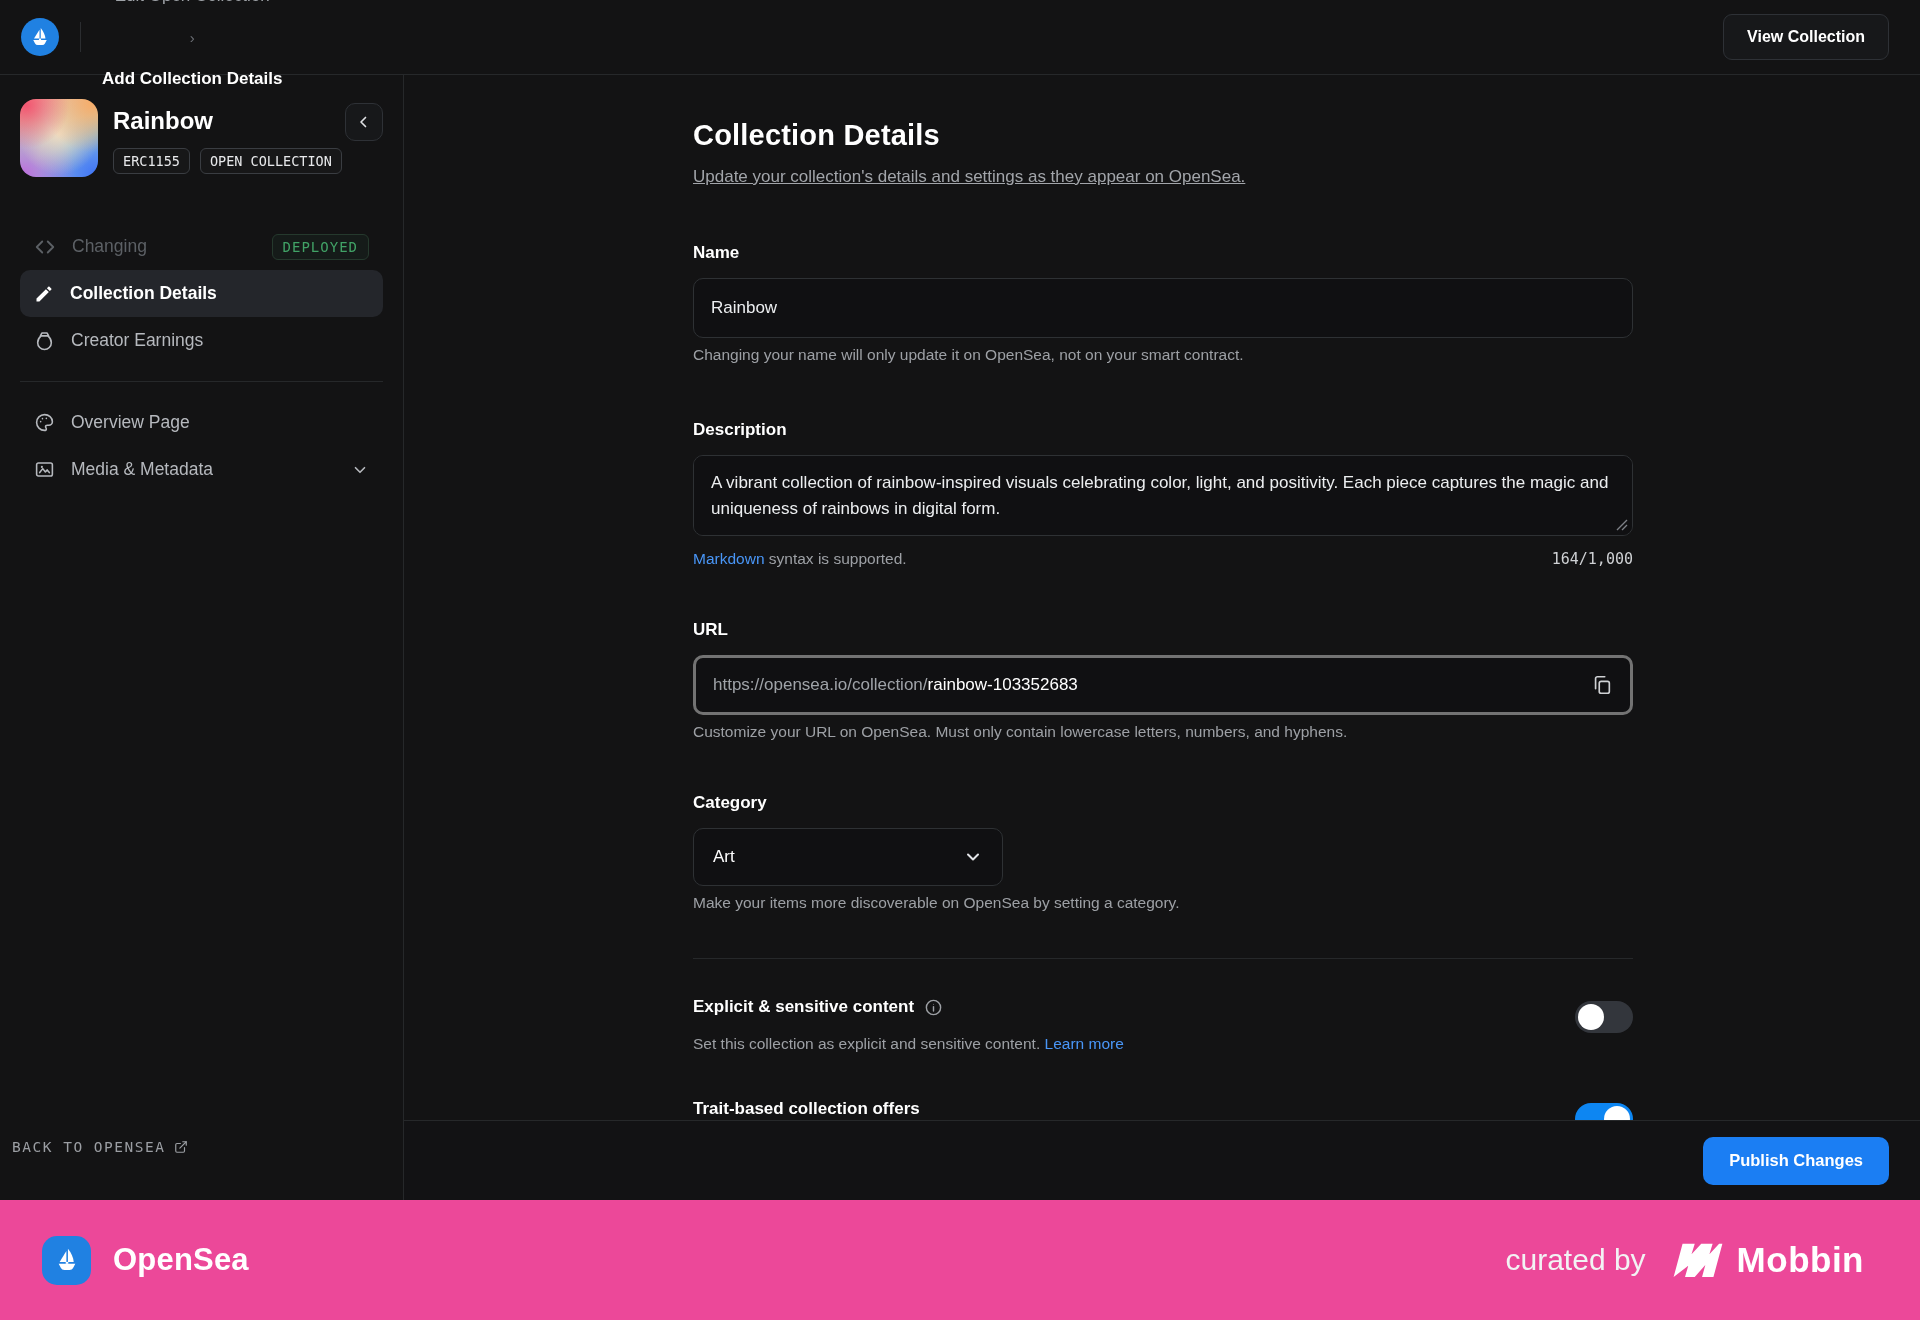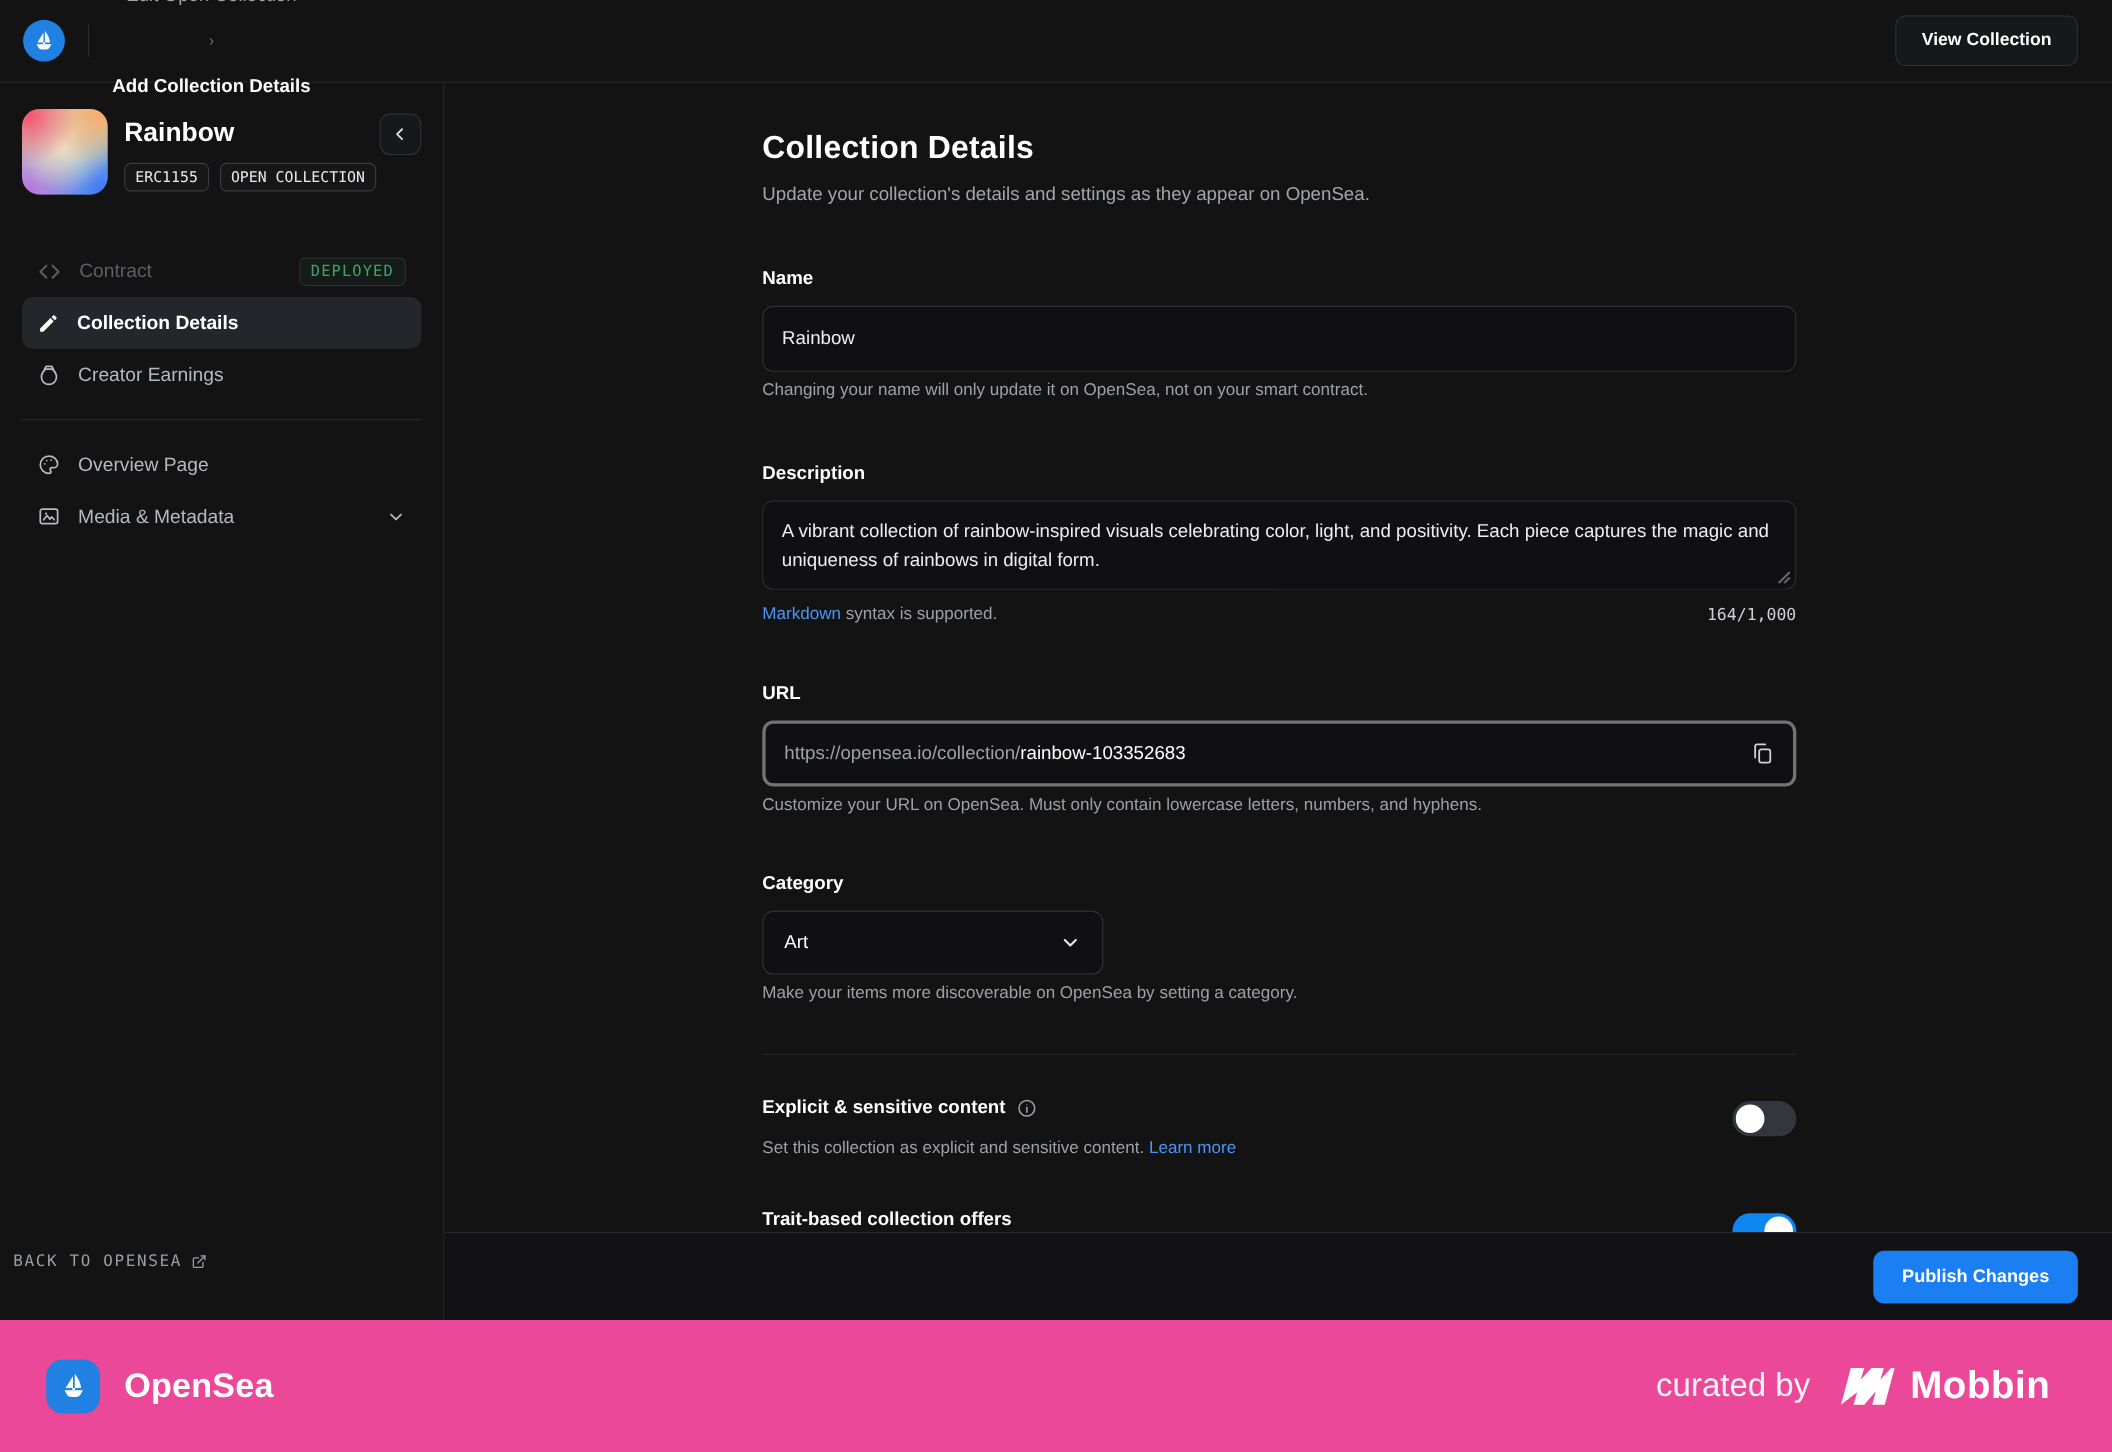--- a/index.html
+++ b/index.html
@@ -84,21 +84,21 @@
 
   .back-link {
     position:absolute; left:12px; bottom:45px; display:flex; align-items:center; gap:9px;
     color:#9b9ea3; font-size:14.5px; letter-spacing:1.5px; cursor:pointer;
   }
 
   
   .content { padding:44px 0 0 289px; width:100%; }
   .content-col { width:940px; }
   h1.page-title { font-size:29px; font-weight:700; color:#fff; letter-spacing:.2px; }
-  .page-sub { margin-top:15px; color:#a2a5aa; font-size:17px; }
+  .page-sub { margin-top:15px; color:#a2a5aa; font-size:17px;text-decoration:underline; }
 
   .section { margin-top:56px; }
   .field-label { font-size:17px; font-weight:700; color:#fff; margin-bottom:15px; display:flex; align-items:center; gap:10px; }
   .text-input {
     width:100%; height:60px; border-radius:10px; border:1px solid #2e3134;
     background:#101012; color:#eceef0; font-size:17px; padding:0 17px;
     font-family:inherit; outline:none;
   }
   .help { margin-top:8px; color:#9da0a5; font-size:15.5px; }
 
@@ -217,21 +217,21 @@
     </button>
 
     <nav class="side-nav">
       <div class="nav-item disabled">
         <span class="nav-icon">
           <svg width="22" height="22" viewBox="0 0 24 24" fill="none" stroke="currentColor" stroke-width="2" stroke-linecap="round" stroke-linejoin="round">
               <polyline points="9 6 3 12 9 18"></polyline>
               <polyline points="15 6 21 12 15 18"></polyline>
             </svg>
         </span>
-        <span>Contract</span>
+        <span>Changing</span>
         <span class="deployed-chip mono">DEPLOYED</span>
       </div>
 
       <div class="nav-item active">
         <span class="nav-icon">
           <svg width="20" height="20" viewBox="0 0 24 24" fill="currentColor">
               <path d="M3 17.5V21h3.5L17.8 9.7l-3.5-3.5L3 17.5zM20.7 6.8c.4-.4.4-1 0-1.4l-2.1-2.1c-.4-.4-1-.4-1.4 0l-1.7 1.7 3.5 3.5 1.7-1.7z"></path>
             </svg>
         </span>
         <span>Collection Details</span>

